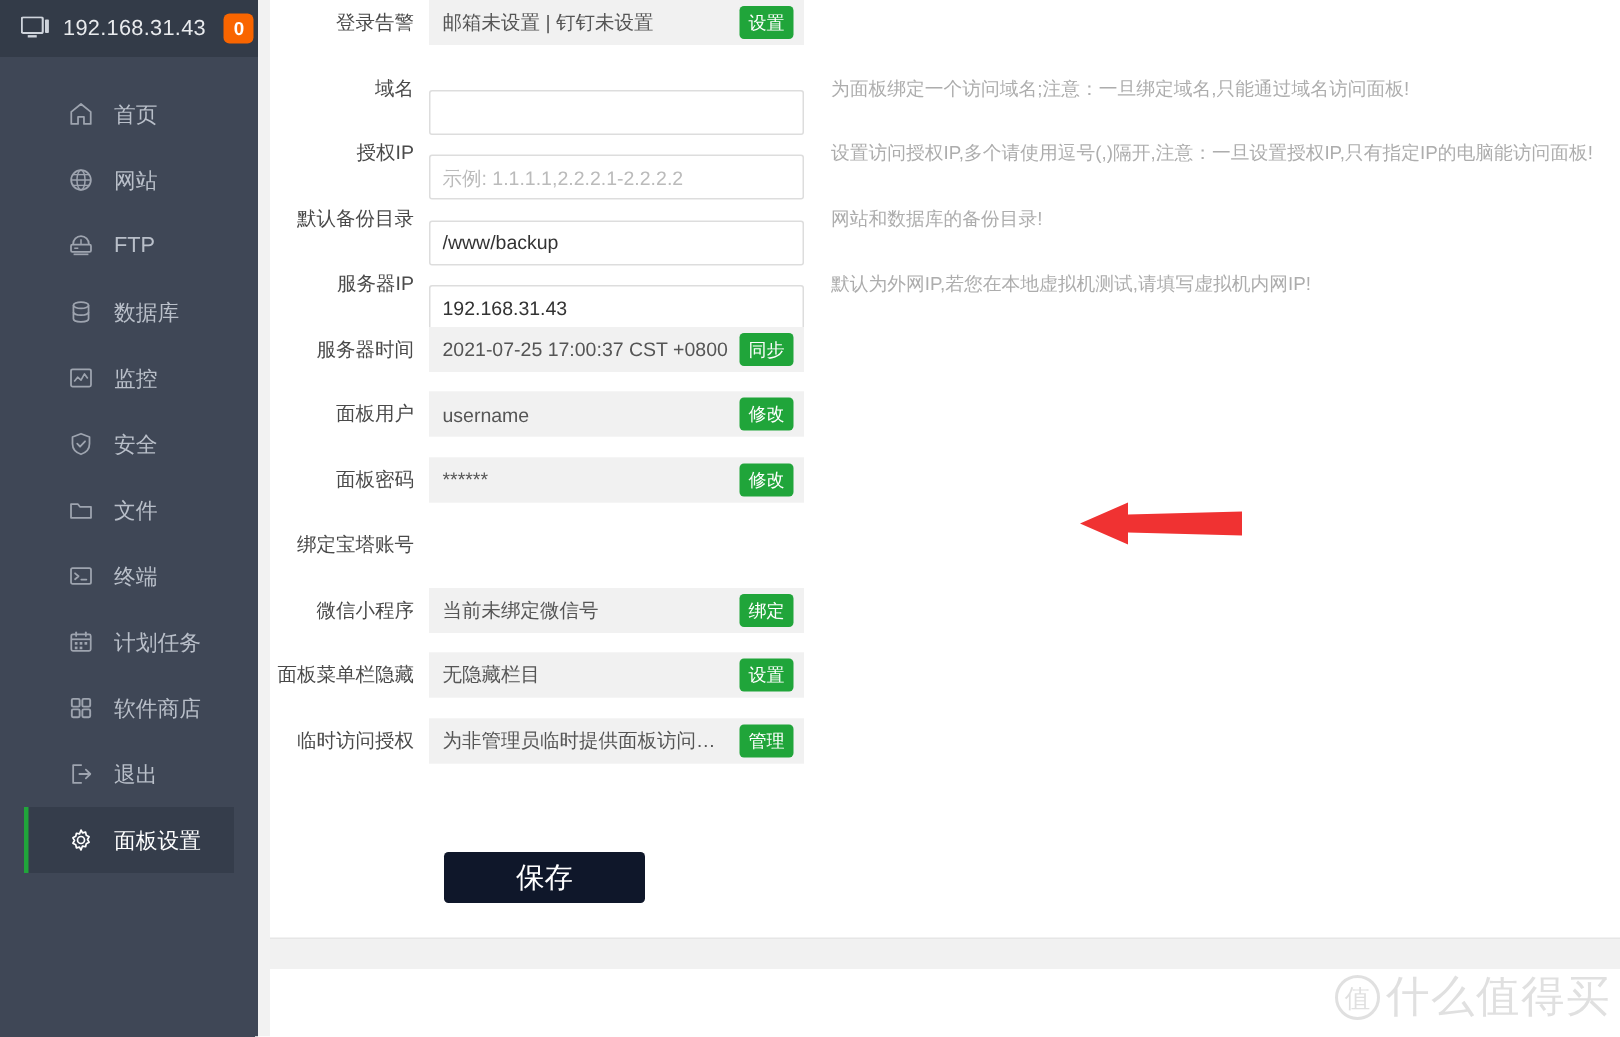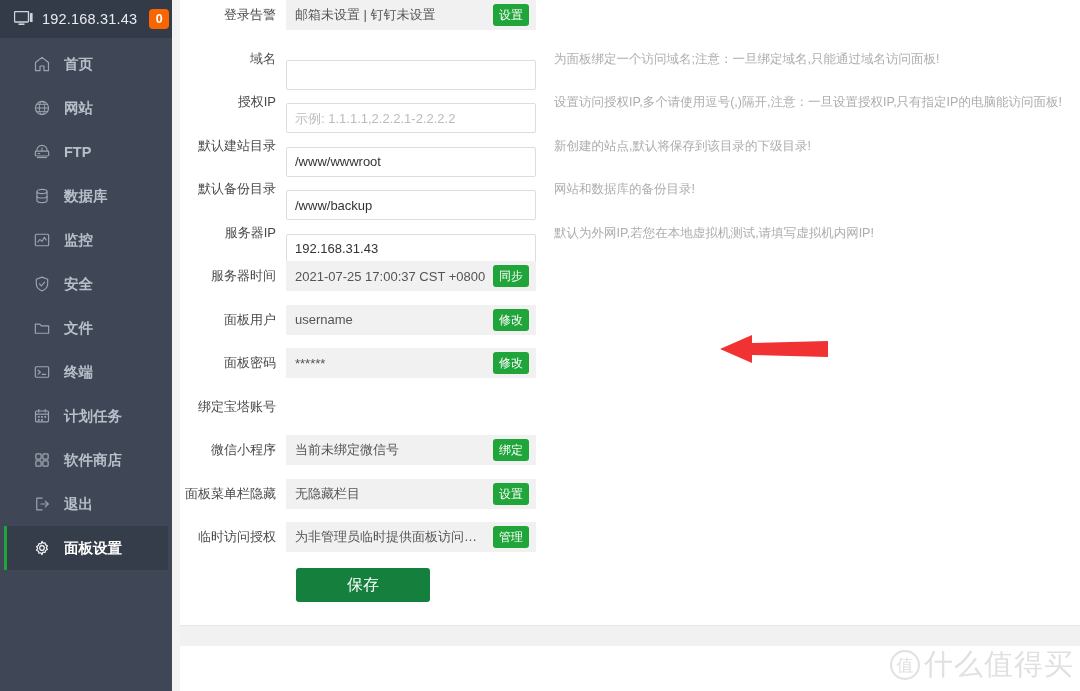--- a/index.html
+++ b/index.html
@@ -33,21 +33,21 @@
   #sidebar-badge {
     margin-left: 12px;
     min-width: 20px; height: 20px;
     border-radius: 4px;
     background: #f96500;
     color: #fff;
     font-size: 12.5px; font-weight: bold;
     display: flex; align-items: center; justify-content: center;
     padding: 0 5px;
   }
-  .nav-list { list-style: none; margin: 4px; padding: 0; font-weight: bold; }
+  .nav-list { list-style: none; margin: 16px; padding: 0; }
   .nav-item {
     position: relative;
     height: 44px;
     display: flex; align-items: center;
     padding-left: 28px;
     color: #b9bfc9;
     font-size: 14.5px;
     cursor: pointer;
     user-select: none;
   }
@@ -182,25 +182,25 @@
   }
 
   .frow.noctrl .fctrl { height: 30px; }
 
   #save-row {
     position: absolute;
     left: 116px; top: 568px;
   }
   #save-button {
     width: 134px; height: 34px;
-    background: #15803d;
+    background: #0f172a;
     color: #ffffff;
     border: none;
     border-radius: 3px;
-    font-size: 16px;
+    font-size: 19px;
     cursor: pointer;
     font-family: inherit;
   }
 
   
   #arrow-annot {
     position: absolute;
     left: 540px; top: 332px;
     width: 110px; height: 34px;
     pointer-events: none;
@@ -395,25 +395,20 @@
             <div class="flabel">域名</div>
             <div class="fctrl"><input type="text" class="inp" placeholder="" value="" style=""></div>
             <div class="fhelp">为面板绑定一个访问域名;注意：一旦绑定域名,只能通过域名访问面板!</div>
           </div>
           <div class="frow">
             <div class="flabel">授权IP</div>
             <div class="fctrl"><input type="text" class="inp" placeholder="示例: 1.1.1.1,2.2.2.1-2.2.2.2" value="" style=""></div>
             <div class="fhelp">设置访问授权IP,多个请使用逗号(,)隔开,注意：一旦设置授权IP,只有指定IP的电脑能访问面板!</div>
           </div>
           <div class="frow">
-            <div class="flabel">默认建站目录</div>
-            <div class="fctrl"><input type="text" class="inp" placeholder="" value="/www/wwwroot" style=""></div>
-            <div class="fhelp">新创建的站点,默认将保存到该目录的下级目录!</div>
-          </div>
-          <div class="frow">
             <div class="flabel">默认备份目录</div>
             <div class="fctrl"><input type="text" class="inp" placeholder="" value="/www/backup" style=""></div>
             <div class="fhelp">网站和数据库的备份目录!</div>
           </div>
           <div class="frow">
             <div class="flabel">服务器IP</div>
             <div class="fctrl"><input type="text" class="inp" placeholder="" value="192.168.31.43" style=""></div>
             <div class="fhelp">默认为外网IP,若您在本地虚拟机测试,请填写虚拟机内网IP!</div>
           </div>
           <div class="frow">

